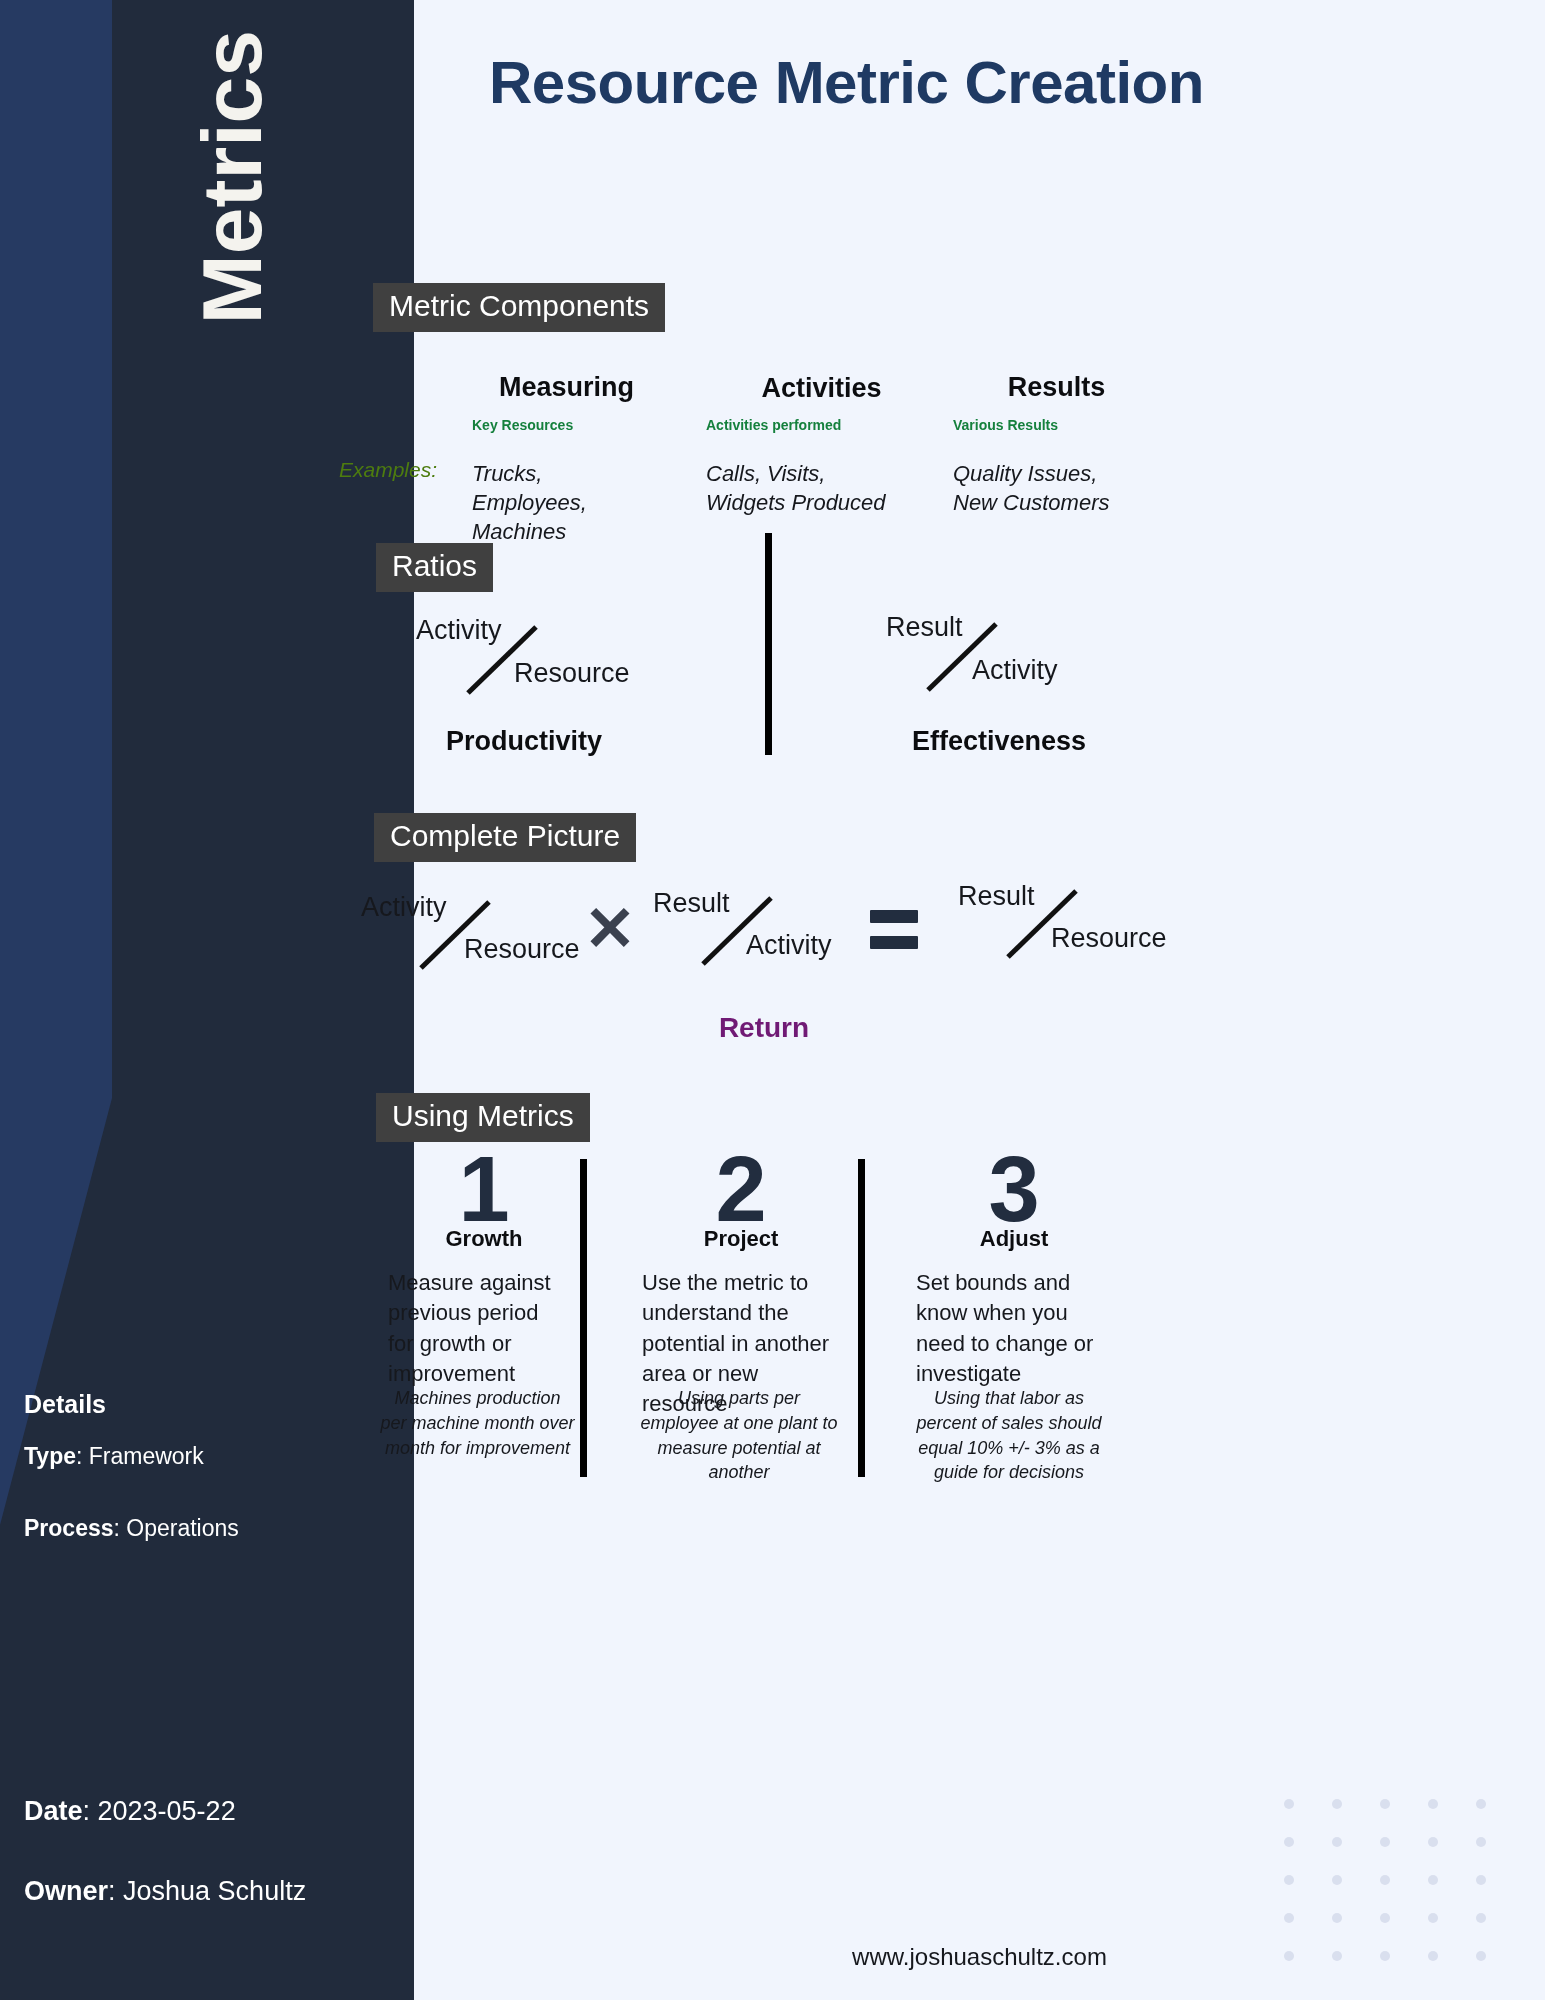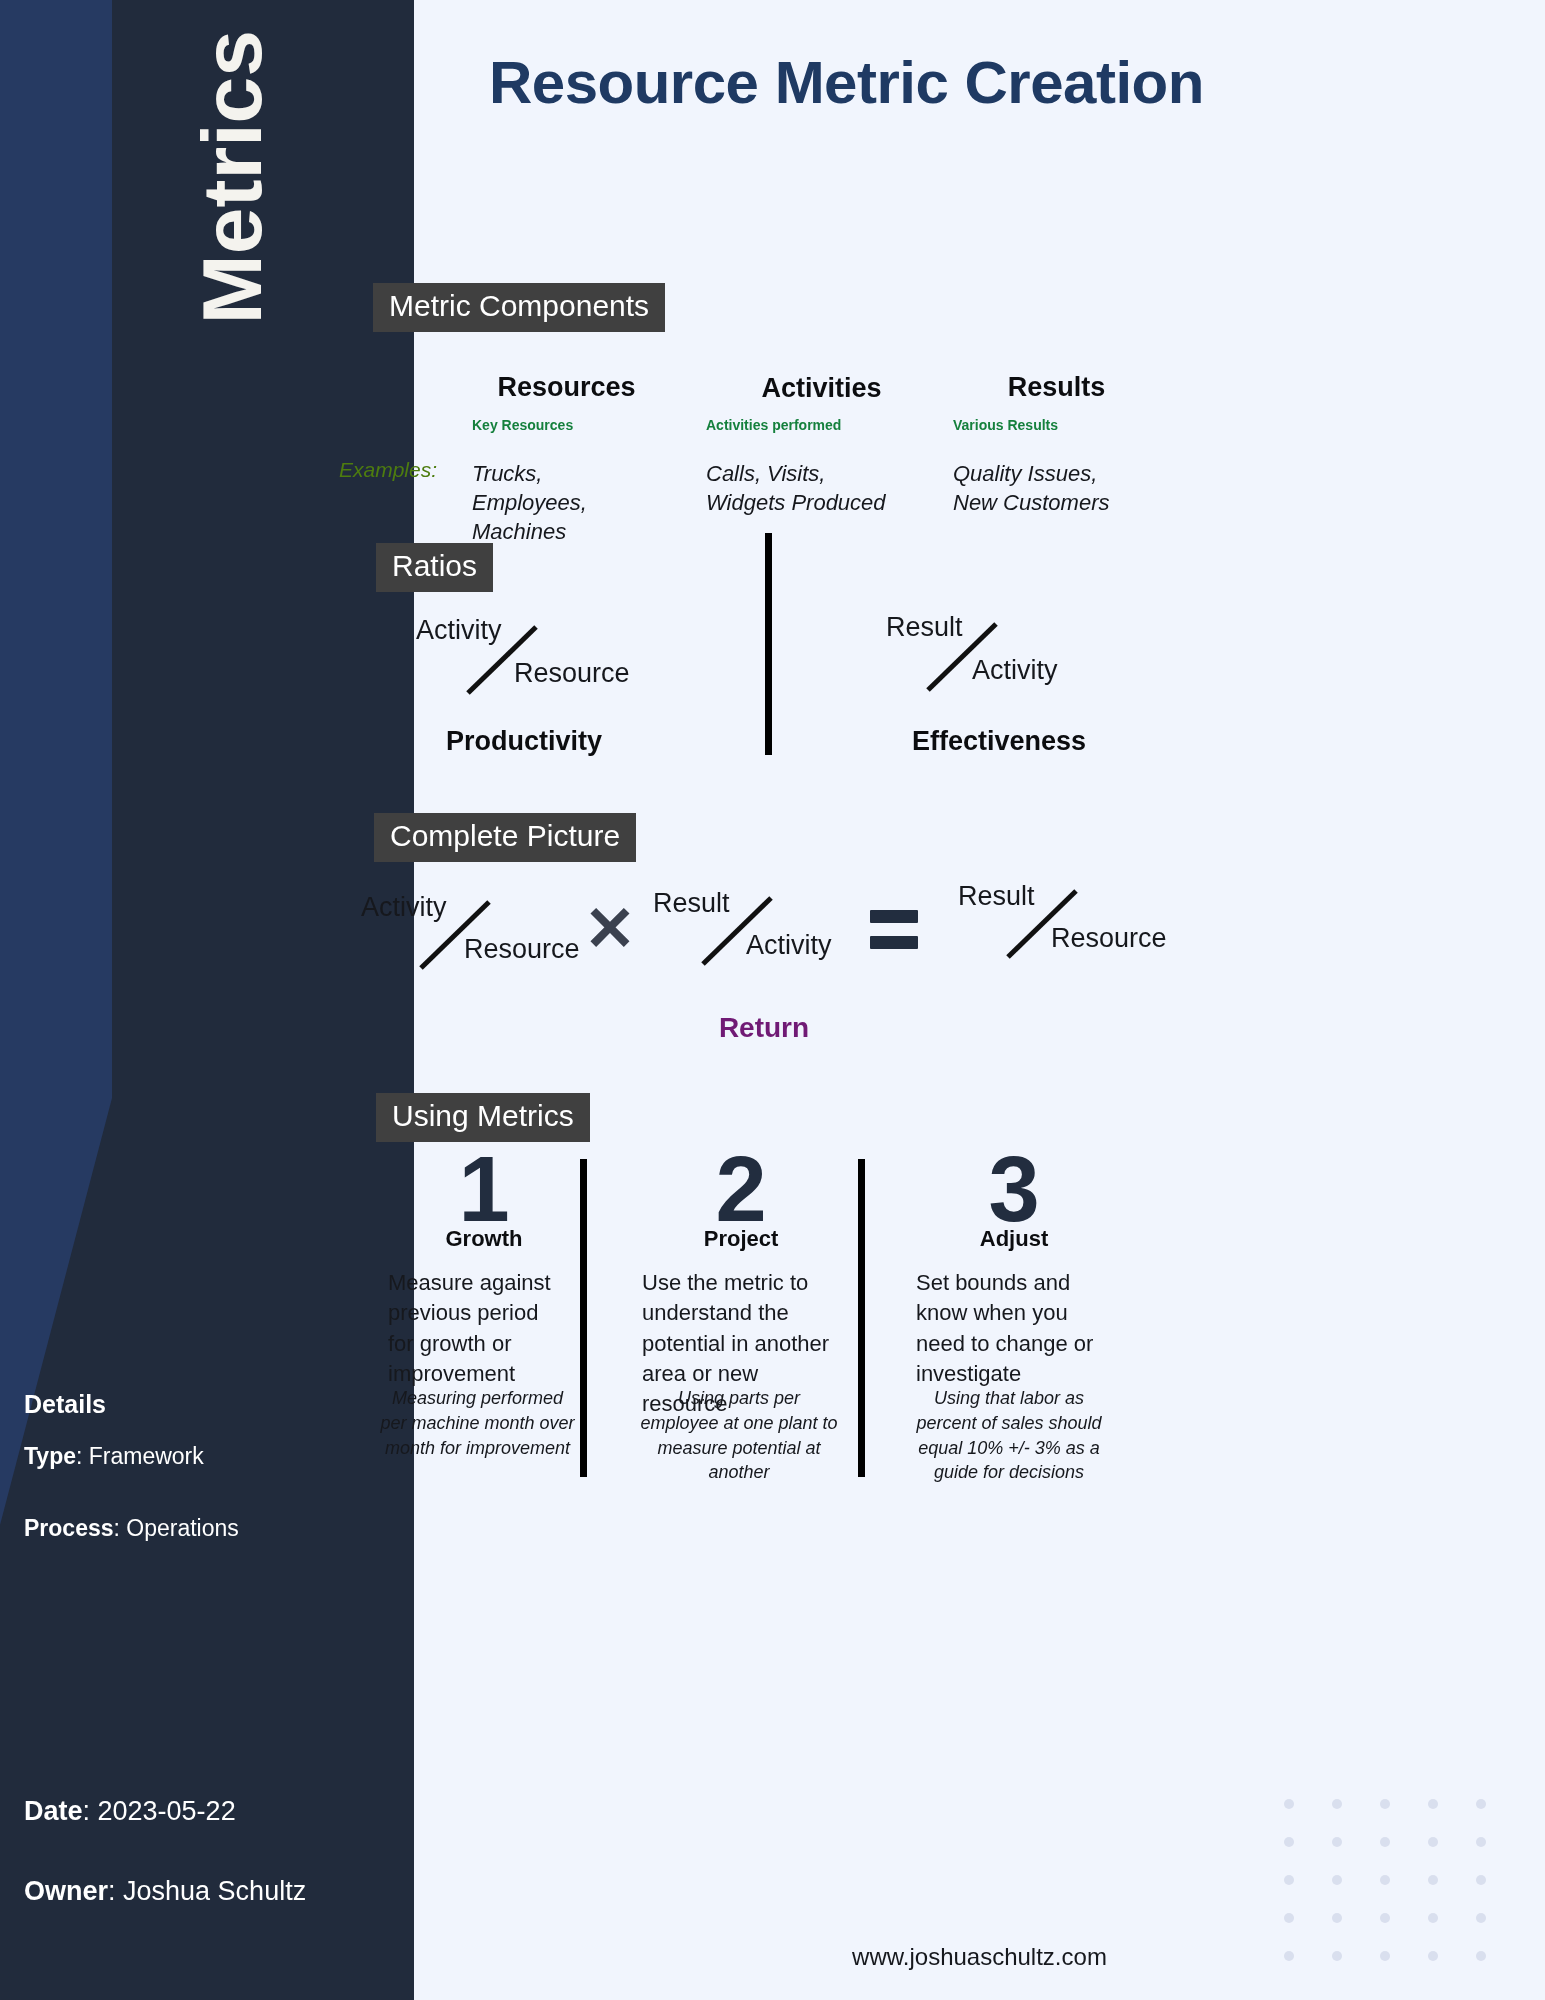--- a/index.html
+++ b/index.html
@@ -133,21 +133,21 @@
       </div>
     </div>
   </div>
 
   <div class="main">
 
     <div class="page-title">Resource Metric Creation</div>
 
     <div class="badge" style="left:-41px;top:283px;">Metric Components</div>
 
-    <div class="comp-col-head" style="left:35px;top:372px;width:235px;">Resources</div>
+    <div class="comp-col-head" style="left:35px;top:372px;width:235px;">Measuring</div>
     <div class="comp-col-head" style="left:290px;top:373px;width:235px;">Activities</div>
     <div class="comp-col-head" style="left:525px;top:372px;width:235px;">Results</div>
 
     <div class="comp-col-sub" style="left:58px;top:417px;width:230px;">Key Resources</div>
     <div class="comp-col-sub" style="left:292px;top:417px;width:240px;">Activities performed</div>
     <div class="comp-col-sub" style="left:539px;top:417px;width:240px;">Various Results</div>
 
     <div class="examples-label" style="left:-75px;top:458px;">Examples:</div>
 
     <div class="comp-col-ex" style="left:58px;top:459px;width:180px;">Trucks, Employees, Machines</div>
@@ -212,21 +212,21 @@
     <div class="return-cap" style="left:220px;top:1012px;width:260px;">Return</div>
 
     <div class="badge" style="left:-38px;top:1093px;">Using Metrics</div>
 
     <div class="vrule" style="left:166px;top:1159px;height:318px;"></div>
     <div class="vrule" style="left:444px;top:1159px;height:318px;"></div>
 
     <div class="step-num" style="left:-20px;top:1143px;width:180px;">1</div>
     <div class="step-label" style="left:-20px;top:1226px;width:180px;">Growth</div>
     <div class="step-desc" style="left:-26px;top:1268px;width:180px;">Measure against previous period for growth or improvement</div>
-    <div class="step-ex" style="left:-34px;top:1386px;width:195px;">Measuring performed per machine month over month for improvement</div>
+    <div class="step-ex" style="left:-34px;top:1386px;width:195px;">Machines production per machine month over month for improvement</div>
 
     <div class="step-num" style="left:237px;top:1143px;width:180px;">2</div>
     <div class="step-label" style="left:237px;top:1226px;width:180px;">Project</div>
     <div class="step-desc" style="left:228px;top:1268px;width:200px;">Use the metric to understand the potential in another area or new resource</div>
     <div class="step-ex" style="left:225px;top:1386px;width:200px;">Using parts per employee at one plant to measure potential at another</div>
 
     <div class="step-num" style="left:510px;top:1143px;width:180px;">3</div>
     <div class="step-label" style="left:510px;top:1226px;width:180px;">Adjust</div>
     <div class="step-desc" style="left:502px;top:1268px;width:195px;">Set bounds and know when you need to change or investigate</div>
     <div class="step-ex" style="left:490px;top:1386px;width:210px;">Using that labor as percent of sales should equal 10% +/- 3% as a guide for decisions</div>

